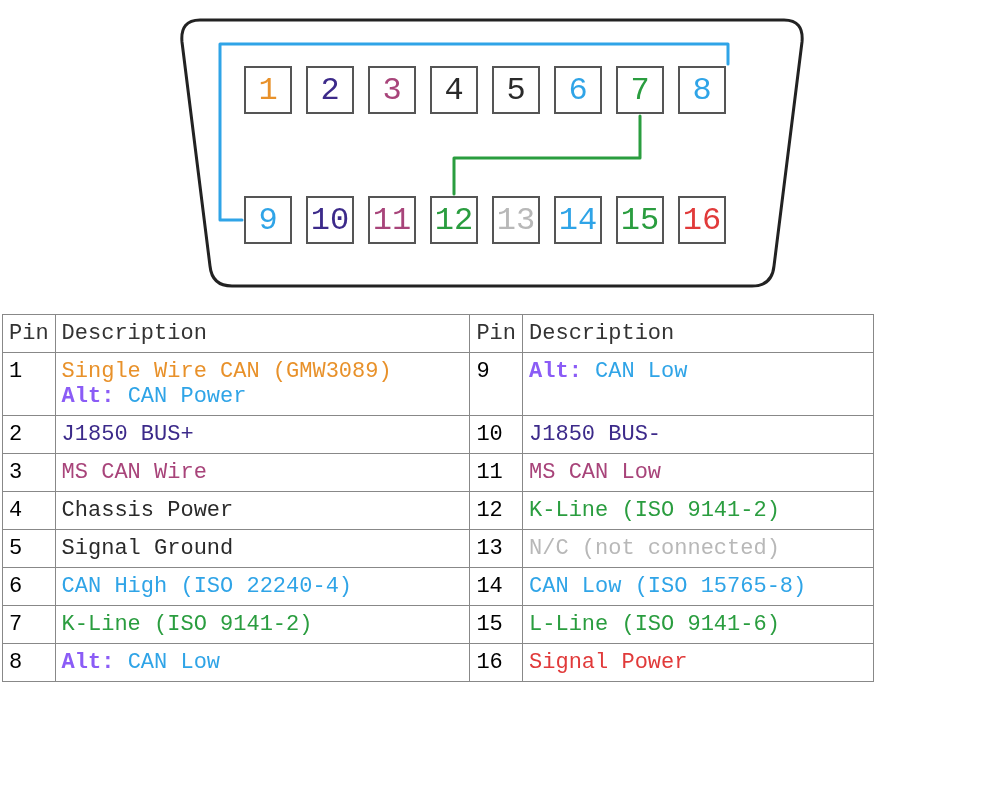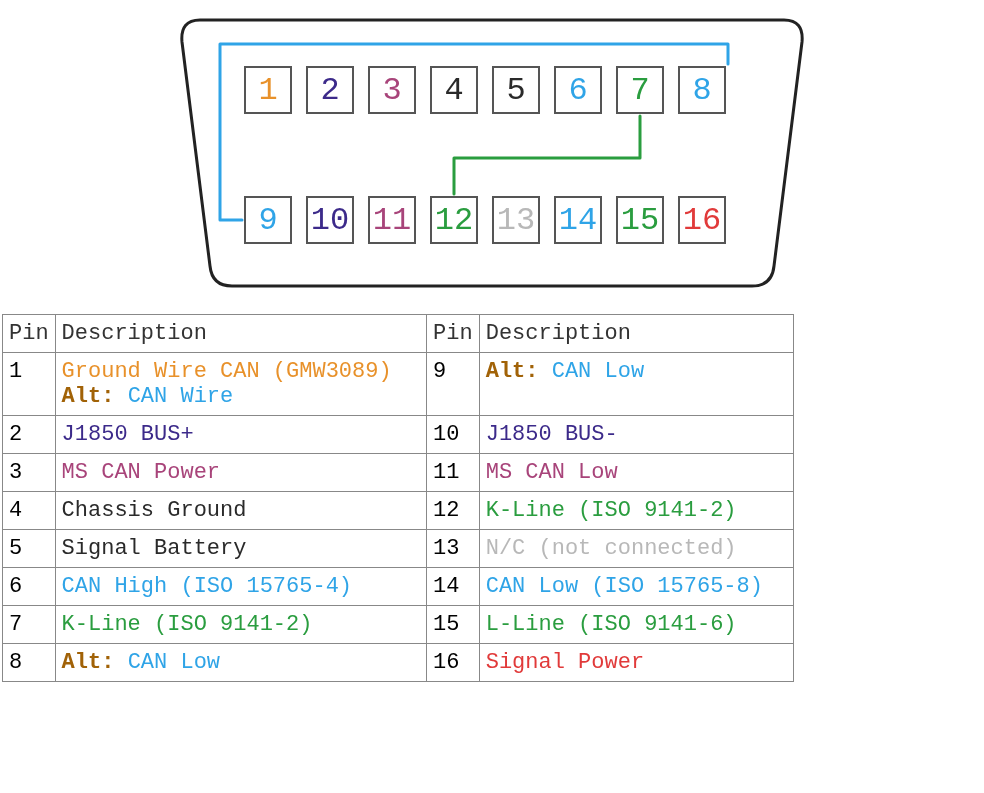--- a/index.html
+++ b/index.html
@@ -43,36 +43,36 @@
   .c-orange { color: #e8912a; }
   .c-purple { color: #3c2a8a; }
   .c-magenta { color: #a8447a; }
   .c-black { color: #2a2a2a; }
   .c-blue { color: #2fa4e7; }
   .c-green { color: #2a9d3f; }
   .c-grey { color: #b8b8b8; }
   .c-red { color: #e13a3a; }
 
   table {
-    width: 792px;
+    width: 872px;
     border-collapse: collapse;
     margin: 16px 0 0 2px;
     font-size: 22px;
     font-family: "Lucida Console", Monaco, "Courier New", monospace;
   }
   th, td {
     border: 1px solid #888;
     padding: 6px 6px;
     text-align: left;
     vertical-align: top;
     font-weight: 400;
   }
   th { font-weight: 400; color:#333; }
   td.pincol { width: 44px; }
-  .alt { font-weight: 700; color:#a16207; }
+  .alt { font-weight: 700; color:#8b5cf6; }
   .desc span { display:inline; }
 </style>
 </head>
 <body>
 
 <div class="connector-wrap">
   <div class="connector">
     <svg width="640" height="290" viewBox="0 0 640 290">
 
       <path d="M 28 12
@@ -118,51 +118,51 @@
     <tr>
       <th class="pincol">Pin</th>
       <th>Description</th>
       <th class="pincol">Pin</th>
       <th>Description</th>
     </tr>
   </thead>
   <tbody id="tbody">
       <tr>
         <td class="pincol">1</td>
-        <td class="desc"><span class="c-orange">Ground Wire CAN (GMW3089)</span><br><span class="alt">Alt: </span><span class="c-blue">CAN Wire</span></td>
+        <td class="desc"><span class="c-orange">Single Wire CAN (GMW3089)</span><br><span class="alt">Alt: </span><span class="c-blue">CAN Power</span></td>
         <td class="pincol">9</td>
         <td class="desc"><span class="alt">Alt: </span><span class="c-blue">CAN Low</span></td>
       </tr>
       <tr>
         <td class="pincol">2</td>
         <td class="desc"><span class="c-purple">J1850 BUS+</span></td>
         <td class="pincol">10</td>
         <td class="desc"><span class="c-purple">J1850 BUS-</span></td>
       </tr>
       <tr>
         <td class="pincol">3</td>
-        <td class="desc"><span class="c-magenta">MS CAN Power</span></td>
+        <td class="desc"><span class="c-magenta">MS CAN Wire</span></td>
         <td class="pincol">11</td>
         <td class="desc"><span class="c-magenta">MS CAN Low</span></td>
       </tr>
       <tr>
         <td class="pincol">4</td>
-        <td class="desc"><span class="c-black">Chassis Ground</span></td>
+        <td class="desc"><span class="c-black">Chassis Power</span></td>
         <td class="pincol">12</td>
         <td class="desc"><span class="c-green">K-Line (ISO 9141-2)</span></td>
       </tr>
       <tr>
         <td class="pincol">5</td>
-        <td class="desc"><span class="c-black">Signal Battery</span></td>
+        <td class="desc"><span class="c-black">Signal Ground</span></td>
         <td class="pincol">13</td>
         <td class="desc"><span class="c-grey">N/C (not connected)</span></td>
       </tr>
       <tr>
         <td class="pincol">6</td>
-        <td class="desc"><span class="c-blue">CAN High (ISO 15765-4)</span></td>
+        <td class="desc"><span class="c-blue">CAN High (ISO 22240-4)</span></td>
         <td class="pincol">14</td>
         <td class="desc"><span class="c-blue">CAN Low (ISO 15765-8)</span></td>
       </tr>
       <tr>
         <td class="pincol">7</td>
         <td class="desc"><span class="c-green">K-Line (ISO 9141-2)</span></td>
         <td class="pincol">15</td>
         <td class="desc"><span class="c-green">L-Line (ISO 9141-6)</span></td>
       </tr>
       <tr>

